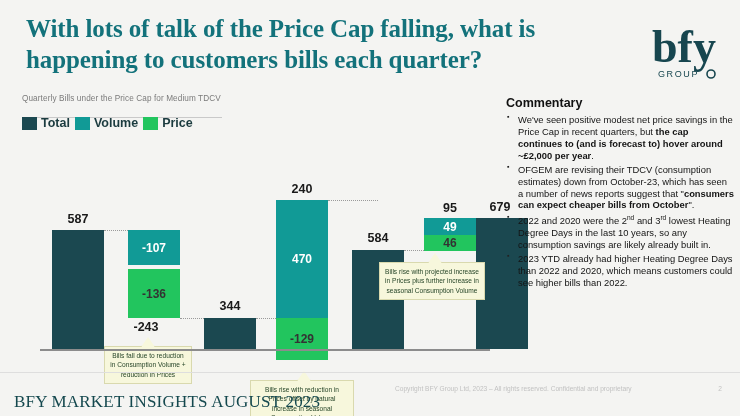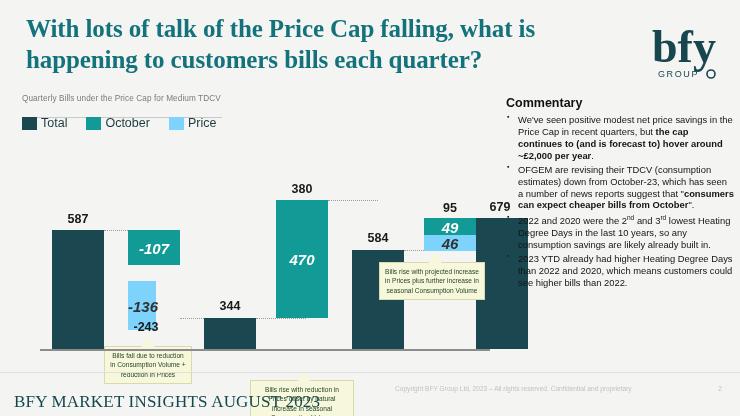--- a/index.html
+++ b/index.html
@@ -23,37 +23,37 @@
   .logo{position:absolute;right:16px;top:12px;width:76px;height:72px;}
   .logo svg{display:block;}
 
   
   .chart-wrap{position:absolute;left:22px;top:94px;width:468px;height:292px;}
   .subtitle{
     position:absolute;left:0;top:0;font-size:8.2px;color:#7b7b7b;
     border-bottom:1px solid #c9c9c9;padding-bottom:14px;width:200px;
     letter-spacing:.1px;
   }
-  .legend{position:absolute;left:0;top:22px;display:flex;align-items:center;gap:19px;}
+  .legend{position:absolute;left:0;top:22px;display:flex;align-items:center;gap:5px;font-weight:bold;}
   .legend .item{display:flex;align-items:center;gap:4px;}
   .legend .sw{width:15px;height:13px;display:block;}
   .legend .lb{font-size:12.5px;color:#1b3b3f;}
 
   .plot{position:absolute;left:0;top:0;width:468px;height:258px;}
   .axis{
     position:absolute;left:18px;top:255px;width:450px;height:1.6px;background:#8c8c8c;
   }
   .bar{position:absolute;box-sizing:border-box;}
   .seg-total{background:#1b4850;}
   .seg-vol{background:#119a96;}
-  .seg-price{background:#7dd3fc;}
+  .seg-price{background:#22c55e;}
   .seg-label{
     position:absolute;left:0;right:0;text-align:center;
-    font-size:15px;font-weight:600;color:#ffffff;
-    top:50%;transform:translateY(-50%);font-style:italic;
+    font-size:12px;font-weight:600;color:#ffffff;
+    top:50%;transform:translateY(-50%);
   }
   .seg-label.dark{color:#333;}
   .top-label{
     position:absolute;text-align:center;font-size:12.5px;color:#1a1a1a;
     font-weight:600;
   }
   .conn{position:absolute;height:0;border-top:1.3px dotted #9a9a9a;}
 
   
   .callout{
@@ -114,53 +114,56 @@
 
     <div class="subtitle">Quarterly Bills under the Price Cap for Medium TDCV</div>
 
     <div class="legend">
       <div class="item">
         <span class="sw seg-total"></span>
         <span class="lb">Total</span>
       </div>
       <div class="item">
         <span class="sw seg-vol"></span>
-        <span class="lb">October</span>
+        <span class="lb">Volume</span>
       </div>
       <div class="item">
         <span class="sw seg-price"></span>
         <span class="lb">Price</span>
       </div>
     </div>
 
     <div class="plot">
 
       <div class="top-label" style="left:26px;width:60px;top:118px;">587</div>
       <div class="bar seg-total" style="left:30px;top:136px;width:52px;height:119px;"></div>
 
       <div class="conn" style="left:82px;top:136px;width:50px;"></div>
 
       <div class="bar seg-vol" style="left:106px;top:136px;width:52px;height:35px;">
         <span class="seg-label">-107</span>
       </div>
-      <div class="bar seg-price" style="left:106px;top:175px;width:28px;height:49px;margin-top:12px;">
+      <div class="bar seg-price" style="left:106px;top:175px;width:52px;height:49px;">
         <span class="seg-label dark">-136</span>
       </div>
       <div class="top-label" style="left:90px;width:68px;top:226px;">-243</div>
 
       <div class="conn" style="left:158px;top:224px;width:50px;"></div>
 
       <div class="top-label" style="left:178px;width:60px;top:205px;">344</div>
       <div class="bar seg-total" style="left:182px;top:224px;width:52px;height:31px;"></div>
 
       <div class="conn" style="left:234px;top:224px;width:50px;"></div>
 
-      <div class="top-label" style="left:250px;width:60px;top:88px;">380</div>
+      <div class="top-label" style="left:250px;width:60px;top:88px;">240</div>
       <div class="bar seg-vol" style="left:254px;top:106px;width:52px;height:118px;">
         <span class="seg-label">470</span>
+      </div>
+      <div class="bar seg-price" style="left:254px;top:224px;width:52px;height:42px;">
+        <span class="seg-label dark">-129</span>
       </div>
 
       <div class="conn" style="left:306px;top:106px;width:50px;"></div>
 
       <div class="top-label" style="left:326px;width:60px;top:137px;">584</div>
       <div class="bar seg-total" style="left:330px;top:156px;width:52px;height:99px;"></div>
 
       <div class="conn" style="left:382px;top:156px;width:50px;"></div>
 
       <div class="top-label" style="left:398px;width:60px;top:107px;">95</div>

